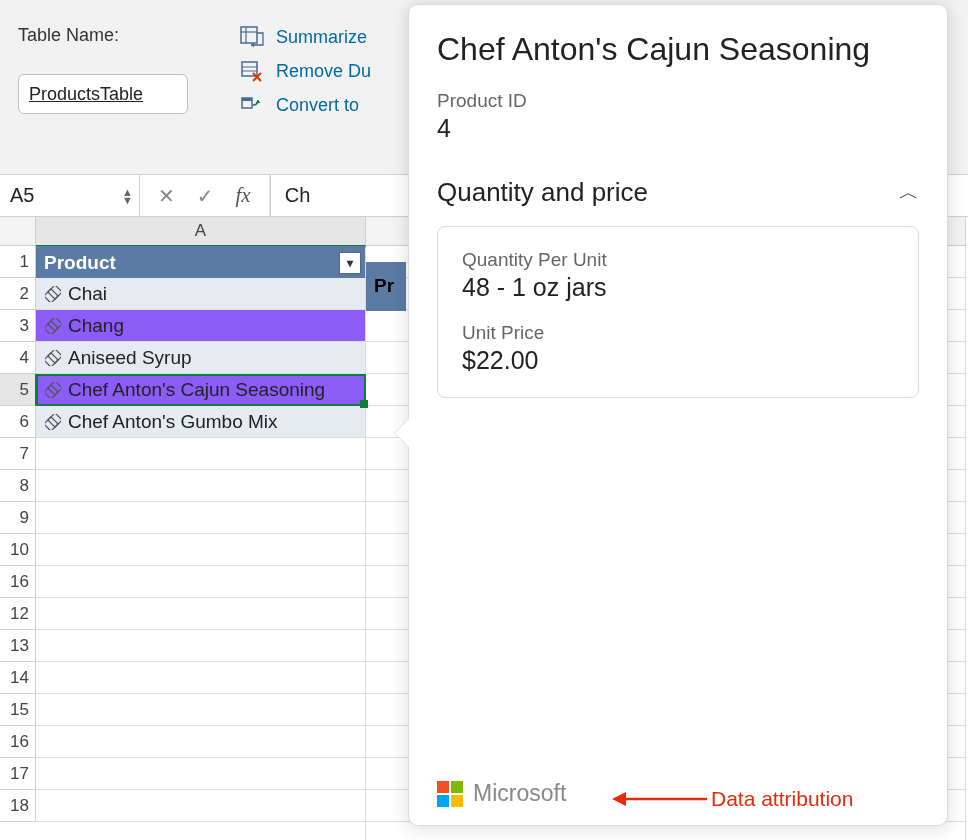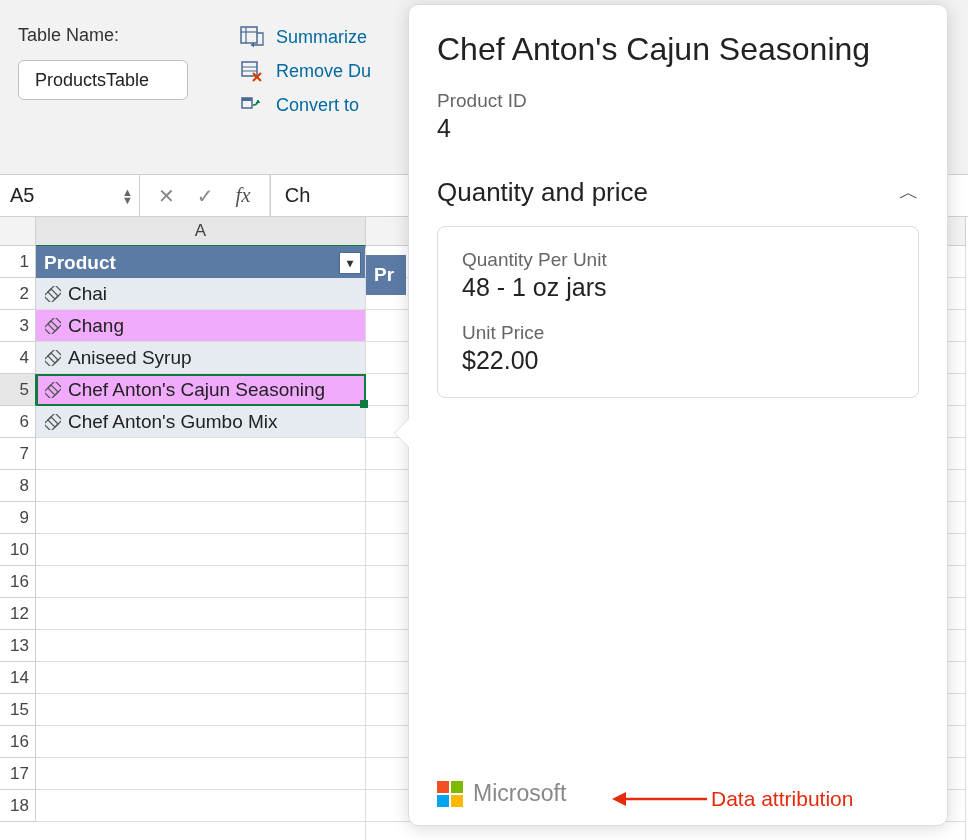--- a/index.html
+++ b/index.html
@@ -37,30 +37,31 @@
   .rb-group {
     display: flex;
     flex-direction: column;
     gap: 10px;
   }
   .rb-label {
     font-size: 18px;
     color: #333;
   }
   .table-name-input {
-    margin-top: 4px;
+    margin-top: 18px;
     width: 170px;
     height: 40px;
     border: 1px solid #bfbfbf;
     border-radius: 6px;
     background: #fff;
     font-size: 18px;
-    padding: 4px 16px;
-    display: flex;
-    align-items: center;
+    padding: 4px 10px;
+    display: flex;
+    align-items: center;
+    text-decoration: underline;
   }
   .tools-col {
     display: flex;
     flex-direction: column;
     gap: 10px;
   }
   .tool-row {
     display: flex;
     align-items: center;
     gap: 10px;
@@ -195,31 +196,31 @@
     top: 4px;
     width: 22px; height: 22px;
     background: #fff;
     border:1px solid #4a6a94;
     display:flex; align-items:center; justify-content:center;
   }
   .thead .filter::after { content:"▾"; font-size:12px; color:#333; }
   .thead2-peek {
     position:absolute;
     left: 330px;
-    top:9px;
-    height: 40px;
+    top:16px;
+    height: 49px;
     width: 40px;
     background:#5b7ba5;
-    color:#ffffff; font-weight:600;
+    color:#000000; font-weight:600;
     display:flex; align-items:center;
     padding-left:8px; font-size:19px;
     border-bottom: 1px solid #5b7ba5;
   }
   .band1 { background: #e6ebf2; }
-  .band2 { background: #f0abfc; }
+  .band2 { background: #8b5cf6; }
 
   .dt-icon {
     display:inline-flex; width:18px; height:18px; margin-right:6px;
     align-items:center; justify-content:center;
   }
 
   
   .sel-cell {
     position: absolute;
     border: 2px solid #0f7b3e;

